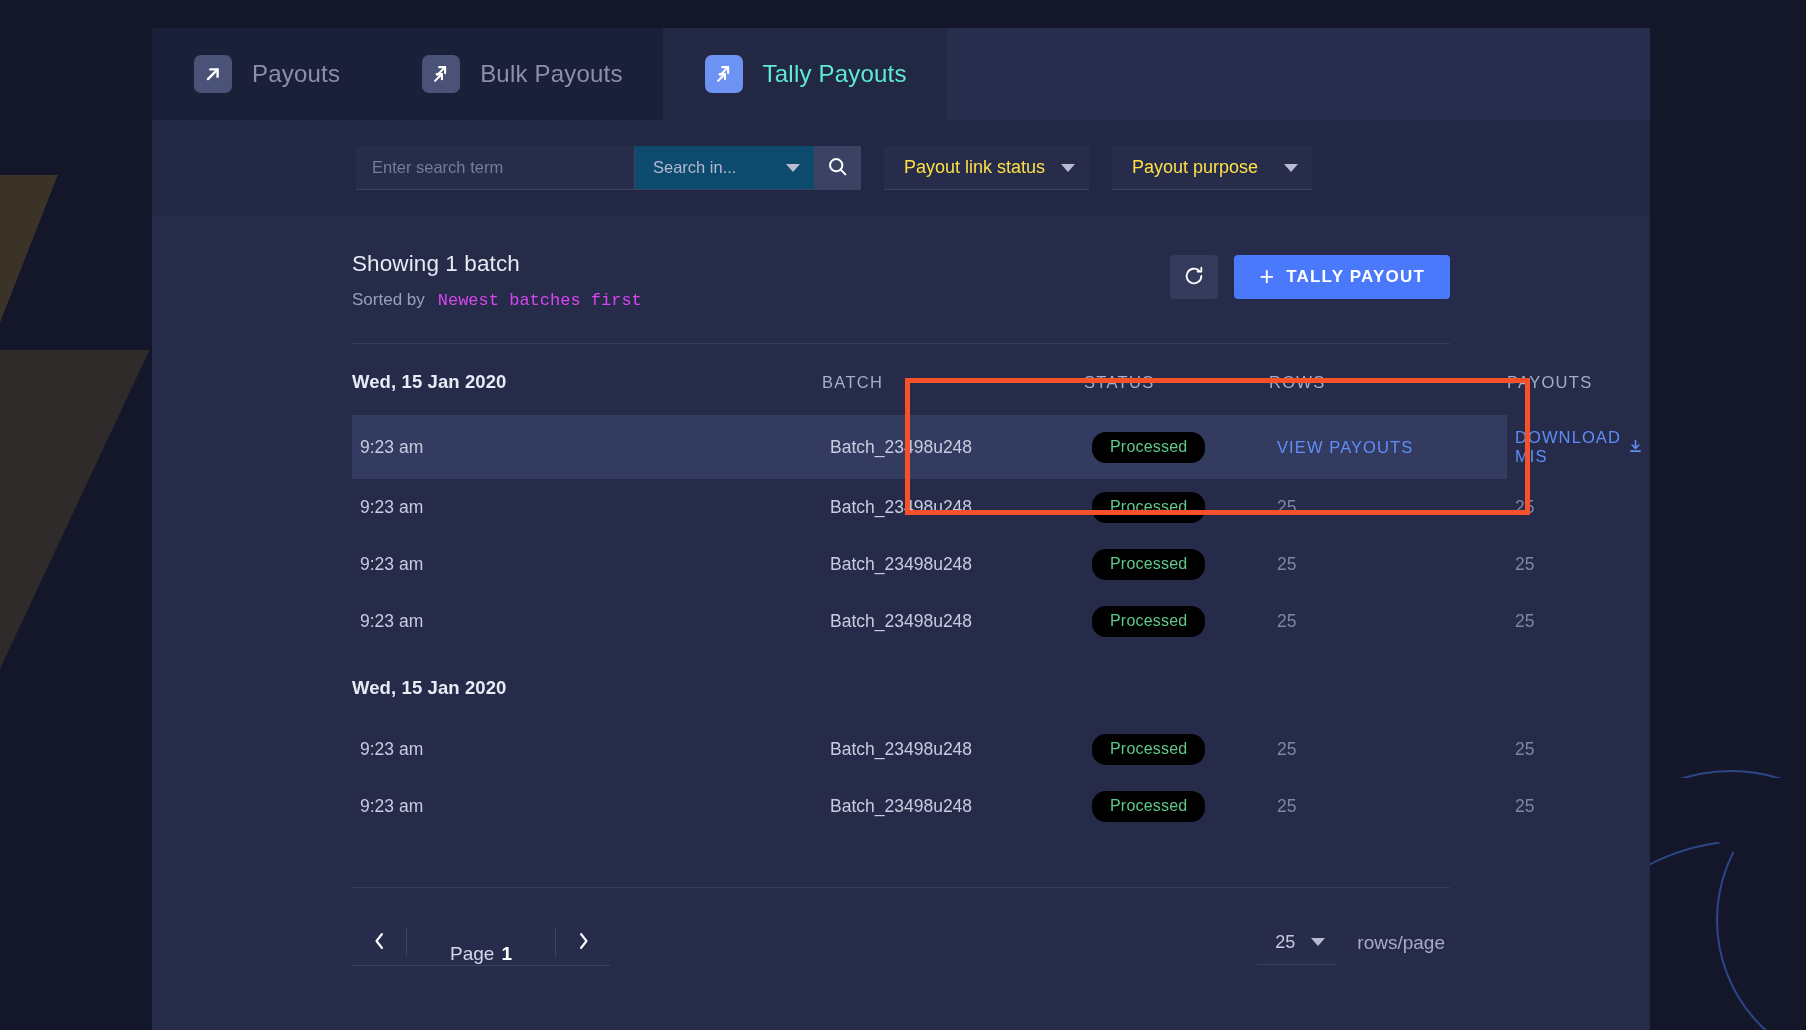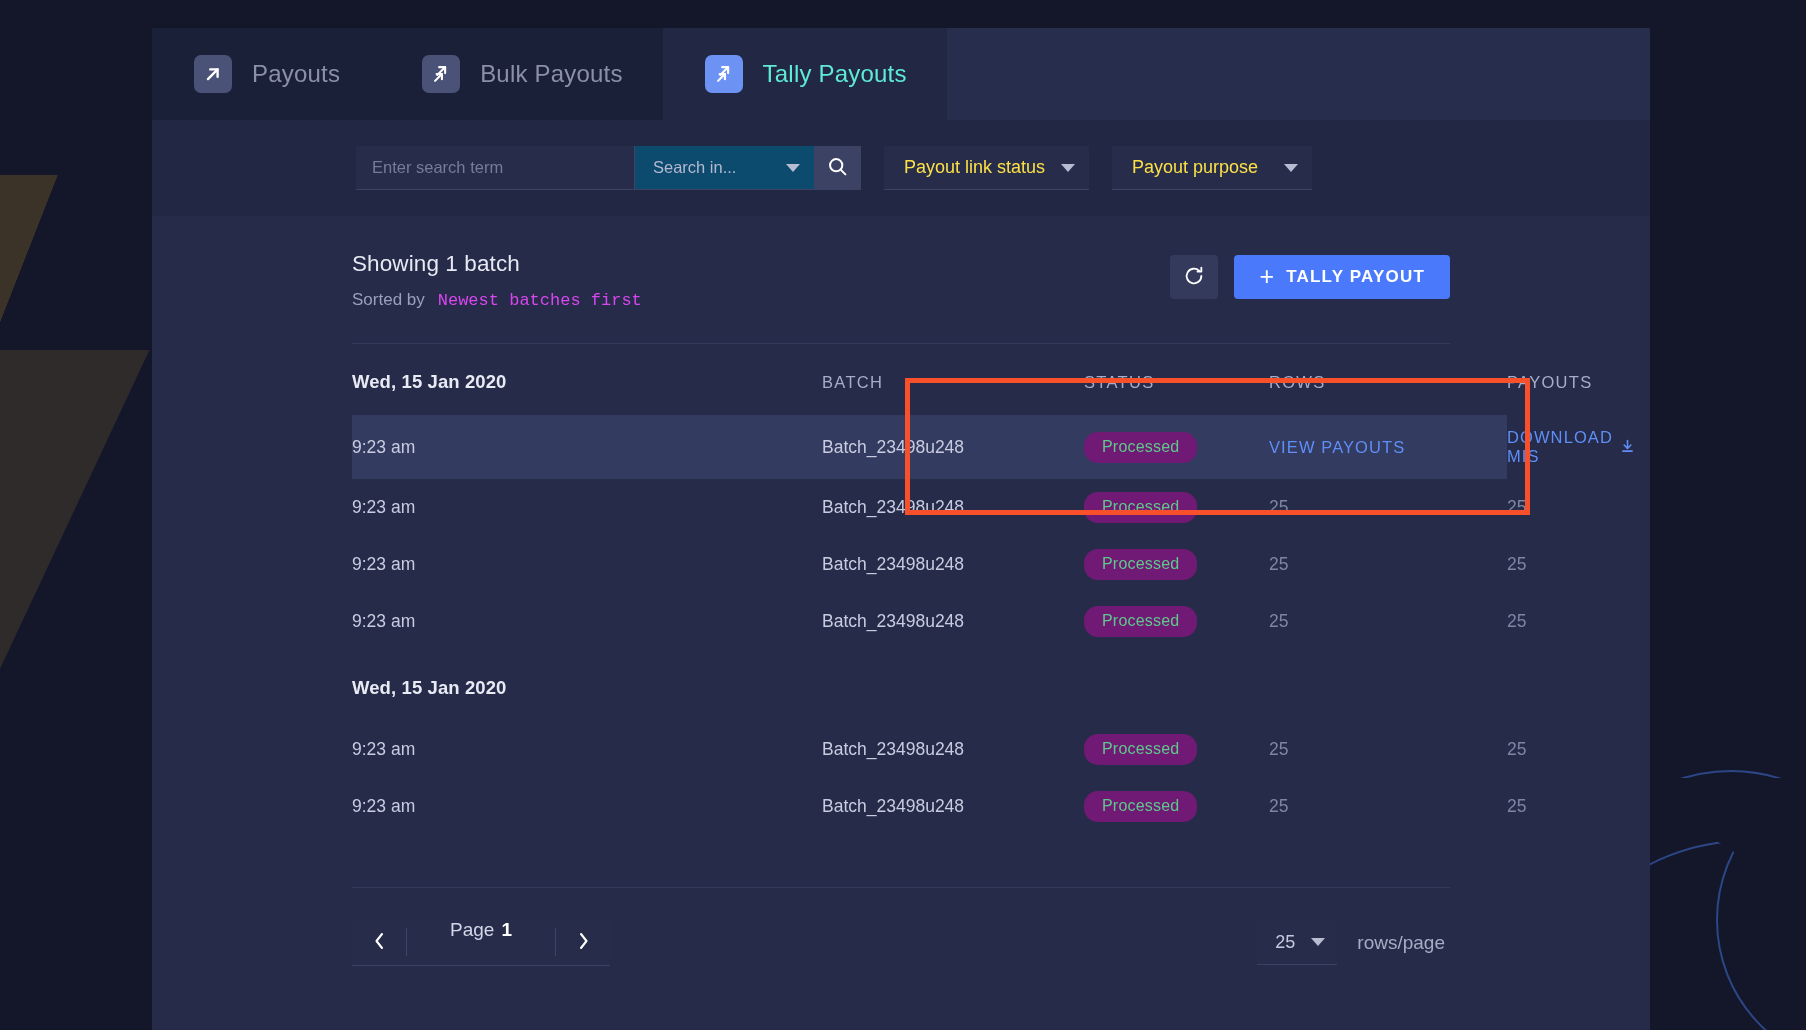--- a/index.html
+++ b/index.html
@@ -152,27 +152,27 @@
   .col-time{ width:470px; }
   .col-batch{ width:262px; }
   .col-status{ width:185px; }
   .col-rows{ width:238px; }
   .col-payouts{ width:auto; }
 
   tr.grouphead td{ padding:27px 0 22px 0; }
   .grp-date{ color:#e9ebf4; font-size:18.5px; font-weight:bold; letter-spacing:.1px; }
   .colhead{ color:#a7adc6; font-size:16.5px; letter-spacing:1.3px; }
 
-  tr.datarow td{ padding:13px 0 13px 0; height:50px; vertical-align:middle;margin-left:20px; }
+  tr.datarow td{ padding:13px 0 13px 8px; height:50px; vertical-align:middle;margin-left:20px; }
   tr.datarow.hl td{ background:#343b60; }
   .cell-time{ color:#c8cce0; font-size:17.5px; }
   .cell-batch{ color:#c8cce0; font-size:17.5px; }
   .cell-num{ color:#7f85a4; font-size:17.5px; }
   .badge{
-    display:inline-block; background:#701a75; color:#5ec98a;
+    display:inline-block; background:#000000; color:#5ec98a;
     border-radius:14px; padding:6px 18px 7px;
     font-size:16px; letter-spacing:.2px;
   }
   .link{
     color:#5f8ef7; font-size:16.5px; letter-spacing:1.1px; cursor:pointer;
     display:inline-flex; align-items:center; gap:8px;
   }
 
   .bottom-divider{ height:1px; background:#343a5c; margin-top:52px; }
 
@@ -183,21 +183,21 @@
   .pager{
     display:flex; align-items:stretch; height:47px;
     background:#262c4a; border-bottom:1px solid #3c4263;
     width:258px;
   }
   .pg-btn{
     width:54px; display:flex; align-items:center; justify-content:center;
     cursor:pointer; background:transparent; border:none;
   }
   .pg-sep{ width:1px; background:#3d4468; margin:9px 0; }
-  .pg-label{ flex:1 1 auto; display:flex; align-items:flex-start; justify-content:center; color:#d3d7e8; font-size:19px; }
+  .pg-label{ flex:1 1 auto; display:flex; align-items:flex-end; justify-content:center; color:#d3d7e8; font-size:19px; }
   .pg-label b{ color:#ffffff; margin-left:7px; }
 
   .rowsper{ display:flex; align-items:center; gap:20px; margin-right:5px;}
   .rows-select{
     width:80px; height:44px; background:#262c4a; border-bottom:1px solid #3c4263;
     display:flex; align-items:center; justify-content:space-between;
     padding:0 12px 0 18px; cursor:pointer;
   }
   .rows-select span{ color:#c6cade; font-size:18px; }
   .rows-label{ color:#a7acc4; font-size:19px; }

